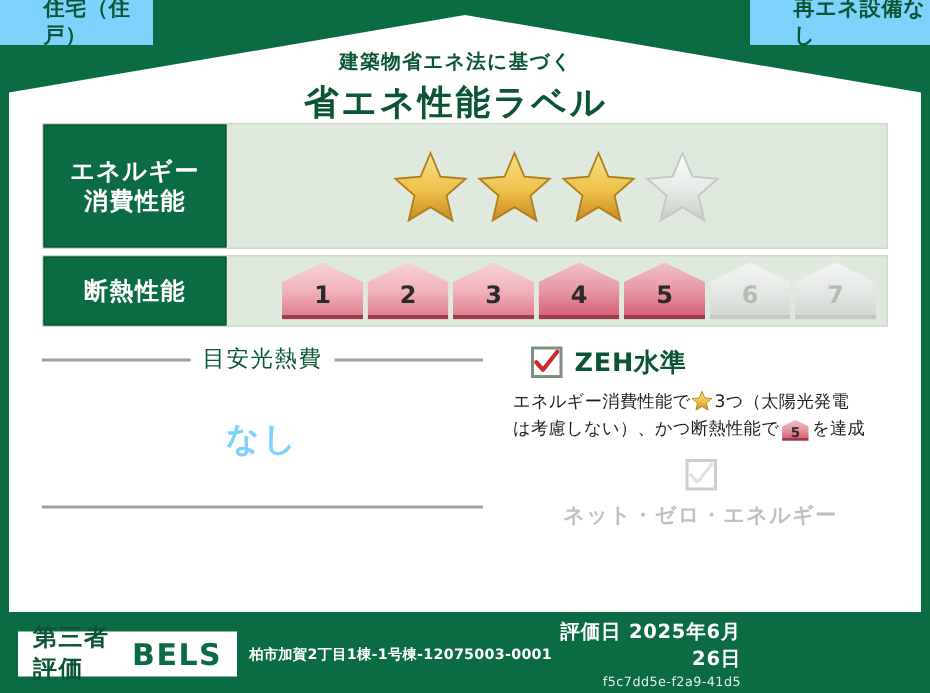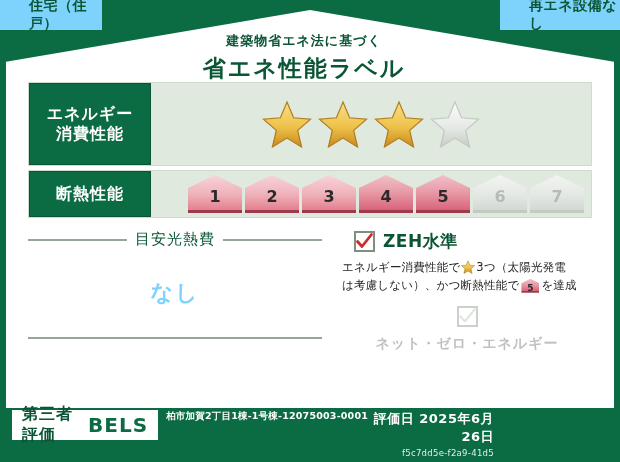--- a/index.html
+++ b/index.html
@@ -256,21 +256,21 @@
 
   
   .footer {
     position: absolute;
     left: 0;
     bottom: 0;
     width: 508px;
     height: 52px;
     z-index: 5;
     display: flex;
-    align-items: flex-start;
+    align-items: center;
   }
   .bels-chip {
     margin-left: 12px;
     height: 30px;
     background: #ffffff;
     display: flex;
     align-items: center;
     padding: 0 10px;
     gap: 8px;
   }

